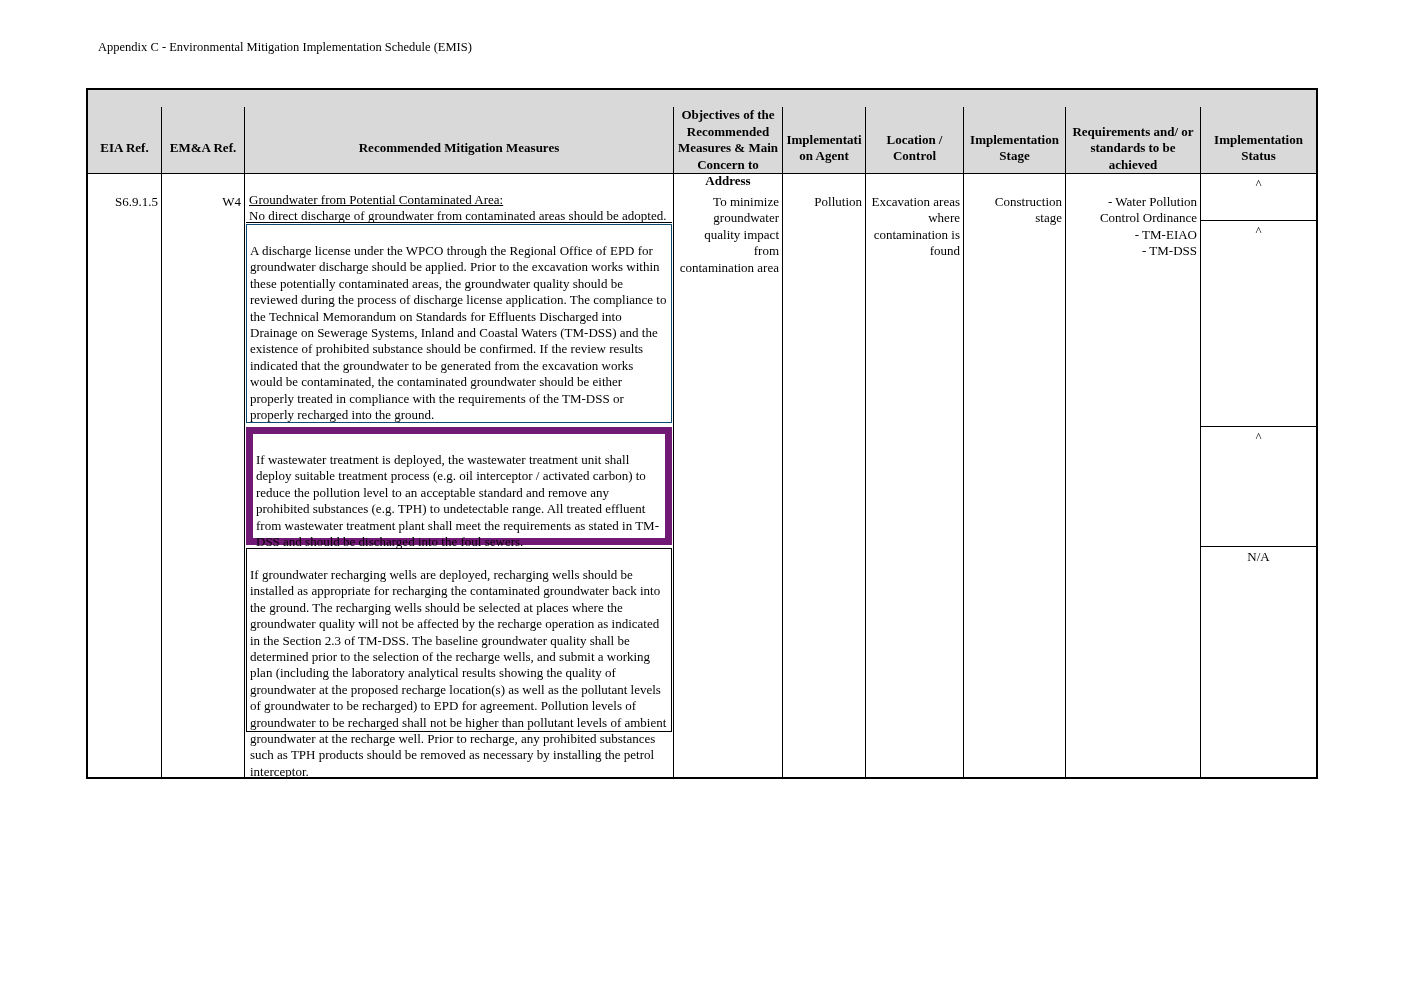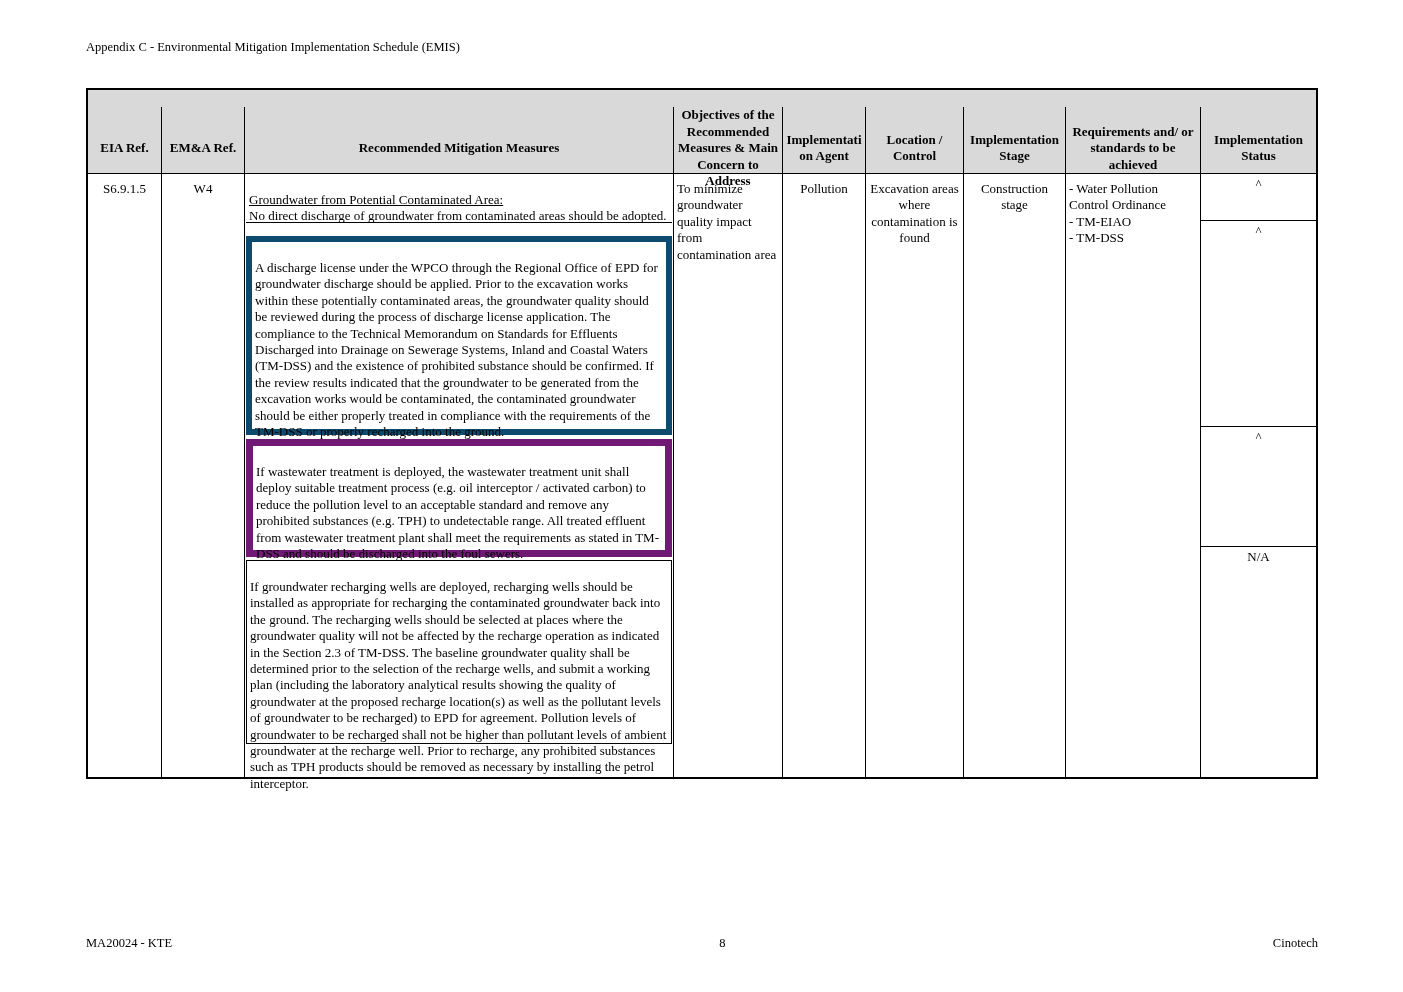--- a/index.html
+++ b/index.html
@@ -1,47 +1,47 @@
 <!DOCTYPE html>
 <html><head>
 <meta charset="utf-8">
 <style>
   html,body { margin:0; padding:0; }
   .page {
     position:relative; width:1403px; height:992px; background:#ffffff;
     font-family:"Liberation Serif", serif; color:#000;
   }
-  .doc-header { position:absolute; left:86px; top:40px; font-size:12.5px; }
+  .doc-header { position:absolute; left:98px; top:40px; font-size:12.5px; }
   .emis-table {
     position:absolute; left:86px; top:88px; width:1232px; height:691px;
     border:2px solid #000; box-sizing:border-box; display:flex; flex-direction:column;
   }
   .thead {
     display:grid; grid-template-columns:74px 83px 429px 109px 83px 98px 102px 135px 1fr;
     height:84px; flex:0 0 84px; background:#d9d9d9; border-bottom:1px solid #000; box-sizing:border-box;
   }
   .th {
     border-right:1px solid #000; box-sizing:border-box;
     display:flex; align-items:center; justify-content:center; text-align:center;
     font-weight:bold; font-size:13px; line-height:16.5px; padding:0 2px;margin-top:17px;
   }
   .th:last-child { border-right:none; }
   .tbody {
     flex:1; display:grid; grid-template-columns:74px 83px 429px 109px 83px 98px 102px 135px 1fr;
   }
   .td { border-right:1px solid #000; box-sizing:border-box; font-size:13px; line-height:16.4px; }
   .td:last-child { border-right:none; }
   .center { text-align:center; }
-  .pad { padding:7px 3px; }
+  .pad { padding:20px 3px;text-align:right; }
   .pre { white-space:pre-line; }
   .underline { text-decoration:underline; }
   .measures-col { padding:0 1px; }
   .mbox { box-sizing:border-box; padding:18px 3px; }
   .mbox1 { height:49px; border-bottom:1px solid #000; }
-  .mbox2 { height:199px; margin-top:13px; border:6px solid #0c4a6e; }
+  .mbox2 { height:199px; margin-top:1px; border:1px solid #0c4a6e; }
   .mbox3 { height:118px; margin-top:4px; border:7px solid #701a75; }
   .mbox4 { height:184px; margin-top:3px; border:1px solid #000; }
   .status-col { padding:0; display:flex; flex-direction:column; }
   .sbox { box-sizing:border-box; text-align:center; padding-top:2px; }
   .sbox1 { height:47px; border-bottom:1px solid #000; }
   .sbox2 { height:206px; border-bottom:1px solid #000; }
   .sbox3 { height:120px; border-bottom:1px solid #000; }
   .sbox4 { flex:1; }
   .doc-footer {
     position:absolute; left:86px; top:936px; width:1232px;
@@ -110,19 +110,14 @@
       <div class="td status-col">
         <div class="sbox sbox1">^</div>
         <div class="sbox sbox2">^</div>
         <div class="sbox sbox3">^</div>
         <div class="sbox sbox4">N/A</div>
       </div>
 
     </div>
   </div>
 
-  <div class="doc-footer">
-    <span>MA20024 - KTE</span>
-    <span>8</span>
-    <span>Cinotech</span>
-  </div>
 
 </div>
 
 </body></html>

